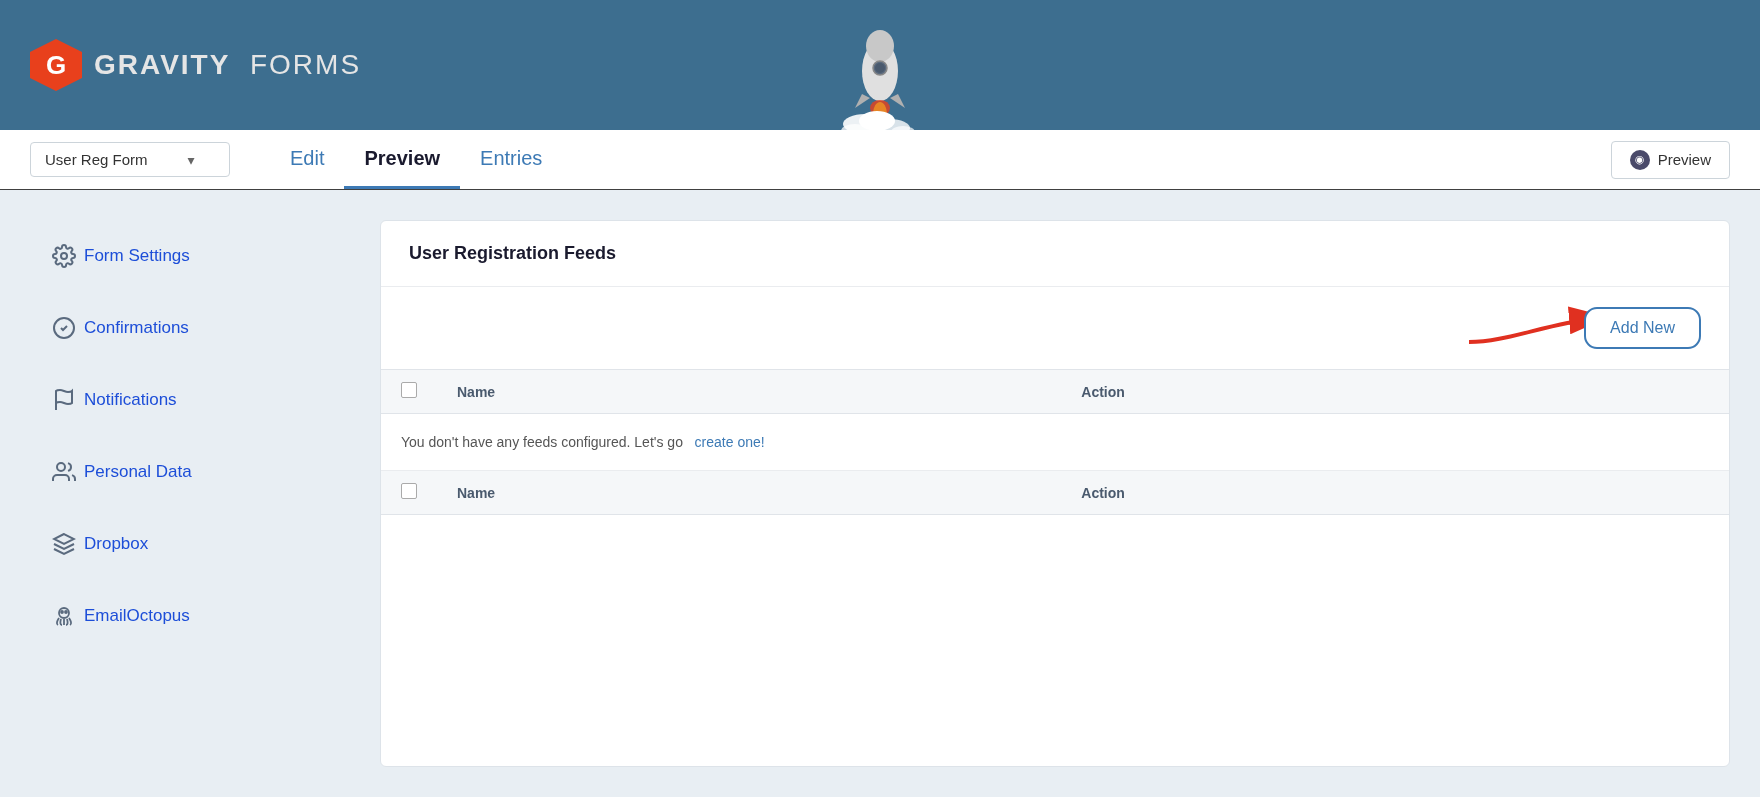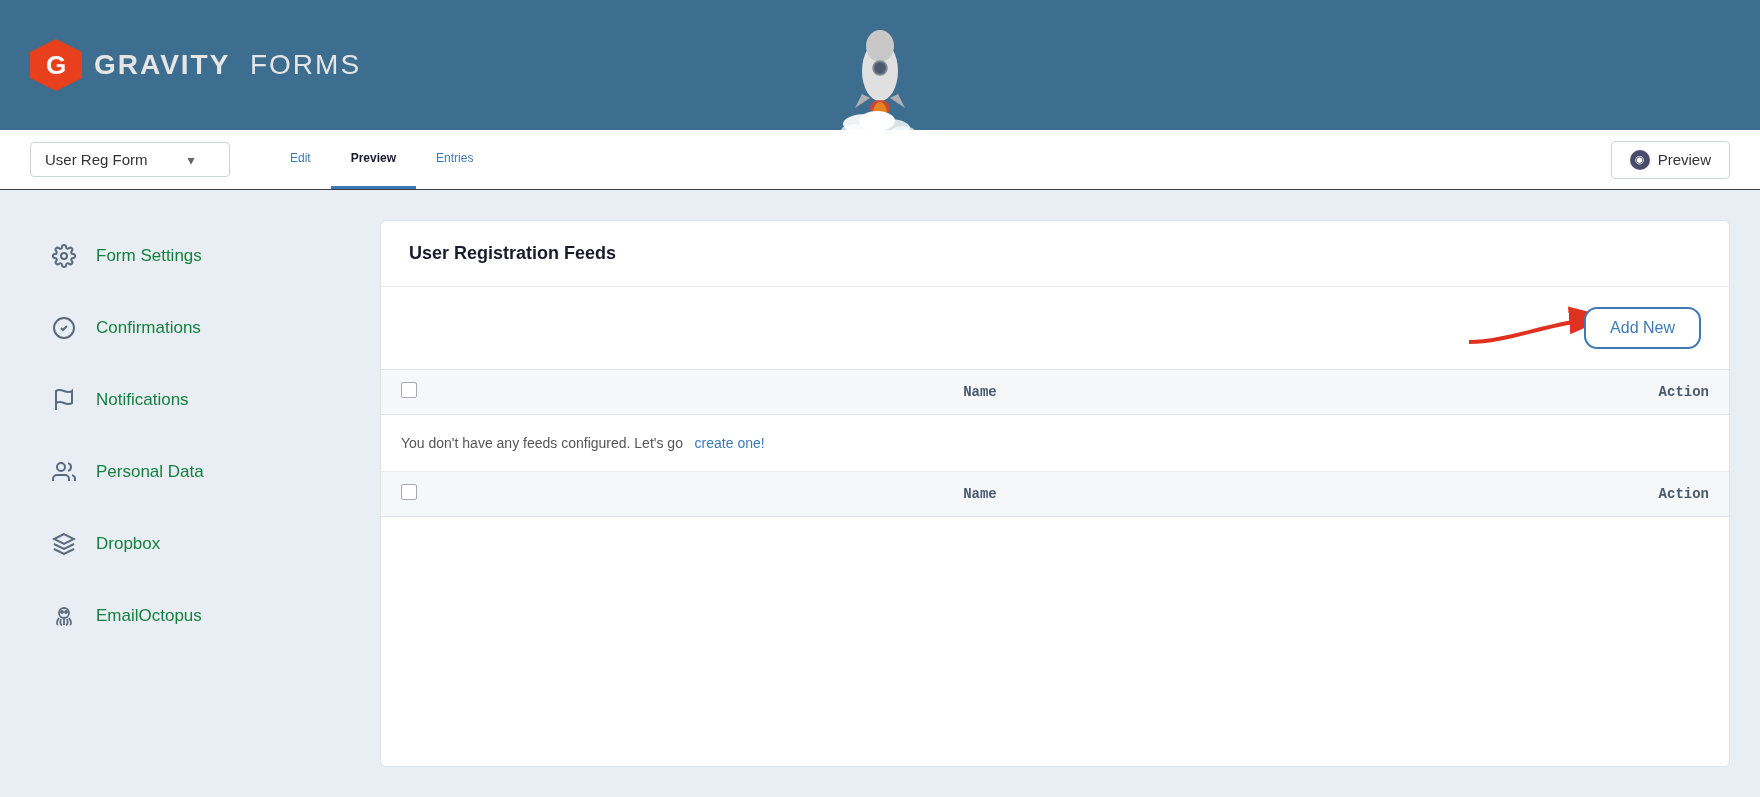--- a/index.html
+++ b/index.html
@@ -89,21 +89,21 @@
       align-items: center;
       margin-left: 40px;
       height: 100%;
       gap: 0;
     }
     .nav-tab {
       padding: 0 20px;
       height: 100%;
       display: flex;
       align-items: center;
-      font-size: 12px;
+      font-size: 20px;
       color: #3d7ab5;
       cursor: pointer;
       border-bottom: 3px solid transparent;
       text-decoration: none;
     }
     .nav-tab.active {
       color: #1a1a2e;
       font-weight: 600;
       border-bottom: 3px solid #3d7ab5;
     }
@@ -145,23 +145,23 @@
     .sidebar {
       width: 320px;
       flex-shrink: 0;
       display: flex;
       flex-direction: column;
       gap: 0;
     }
     .sidebar-item {
       display: flex;
       align-items: center;
-      gap: 18px;
+      gap: 6px;
       padding: 22px 20px;
-      color: #15803d;
+      color: #1d4ed8;
       font-size: 17px;
       cursor: pointer;
       border-radius: 4px;
     }
     .sidebar-icon {
       width: 28px;
       height: 28px;
       display: flex;
       align-items: center;
       justify-content: center;
@@ -206,27 +206,26 @@
     }
 
     
     .feeds-table {
       width: 100%;
       border-collapse: collapse;
     }
     .feeds-table th {
       background: #f5f7f9;
       padding: 12px 20px;
-      text-align: right;
+      text-align: left;
       font-size: 14px;
       color: #4a5a6e;
       font-weight: 600;
       border-top: 1px solid #e0e4e9;
       border-bottom: 1px solid #e0e4e9;
-      font-family: Liberation Mono, monospace;
     }
     .feeds-table td {
       padding: 18px 20px;
       font-size: 14px;
       color: #444;
       border-bottom: 1px solid #eaecef;
     }
     .feeds-table .checkbox-col {
       width: 50px;
     }

